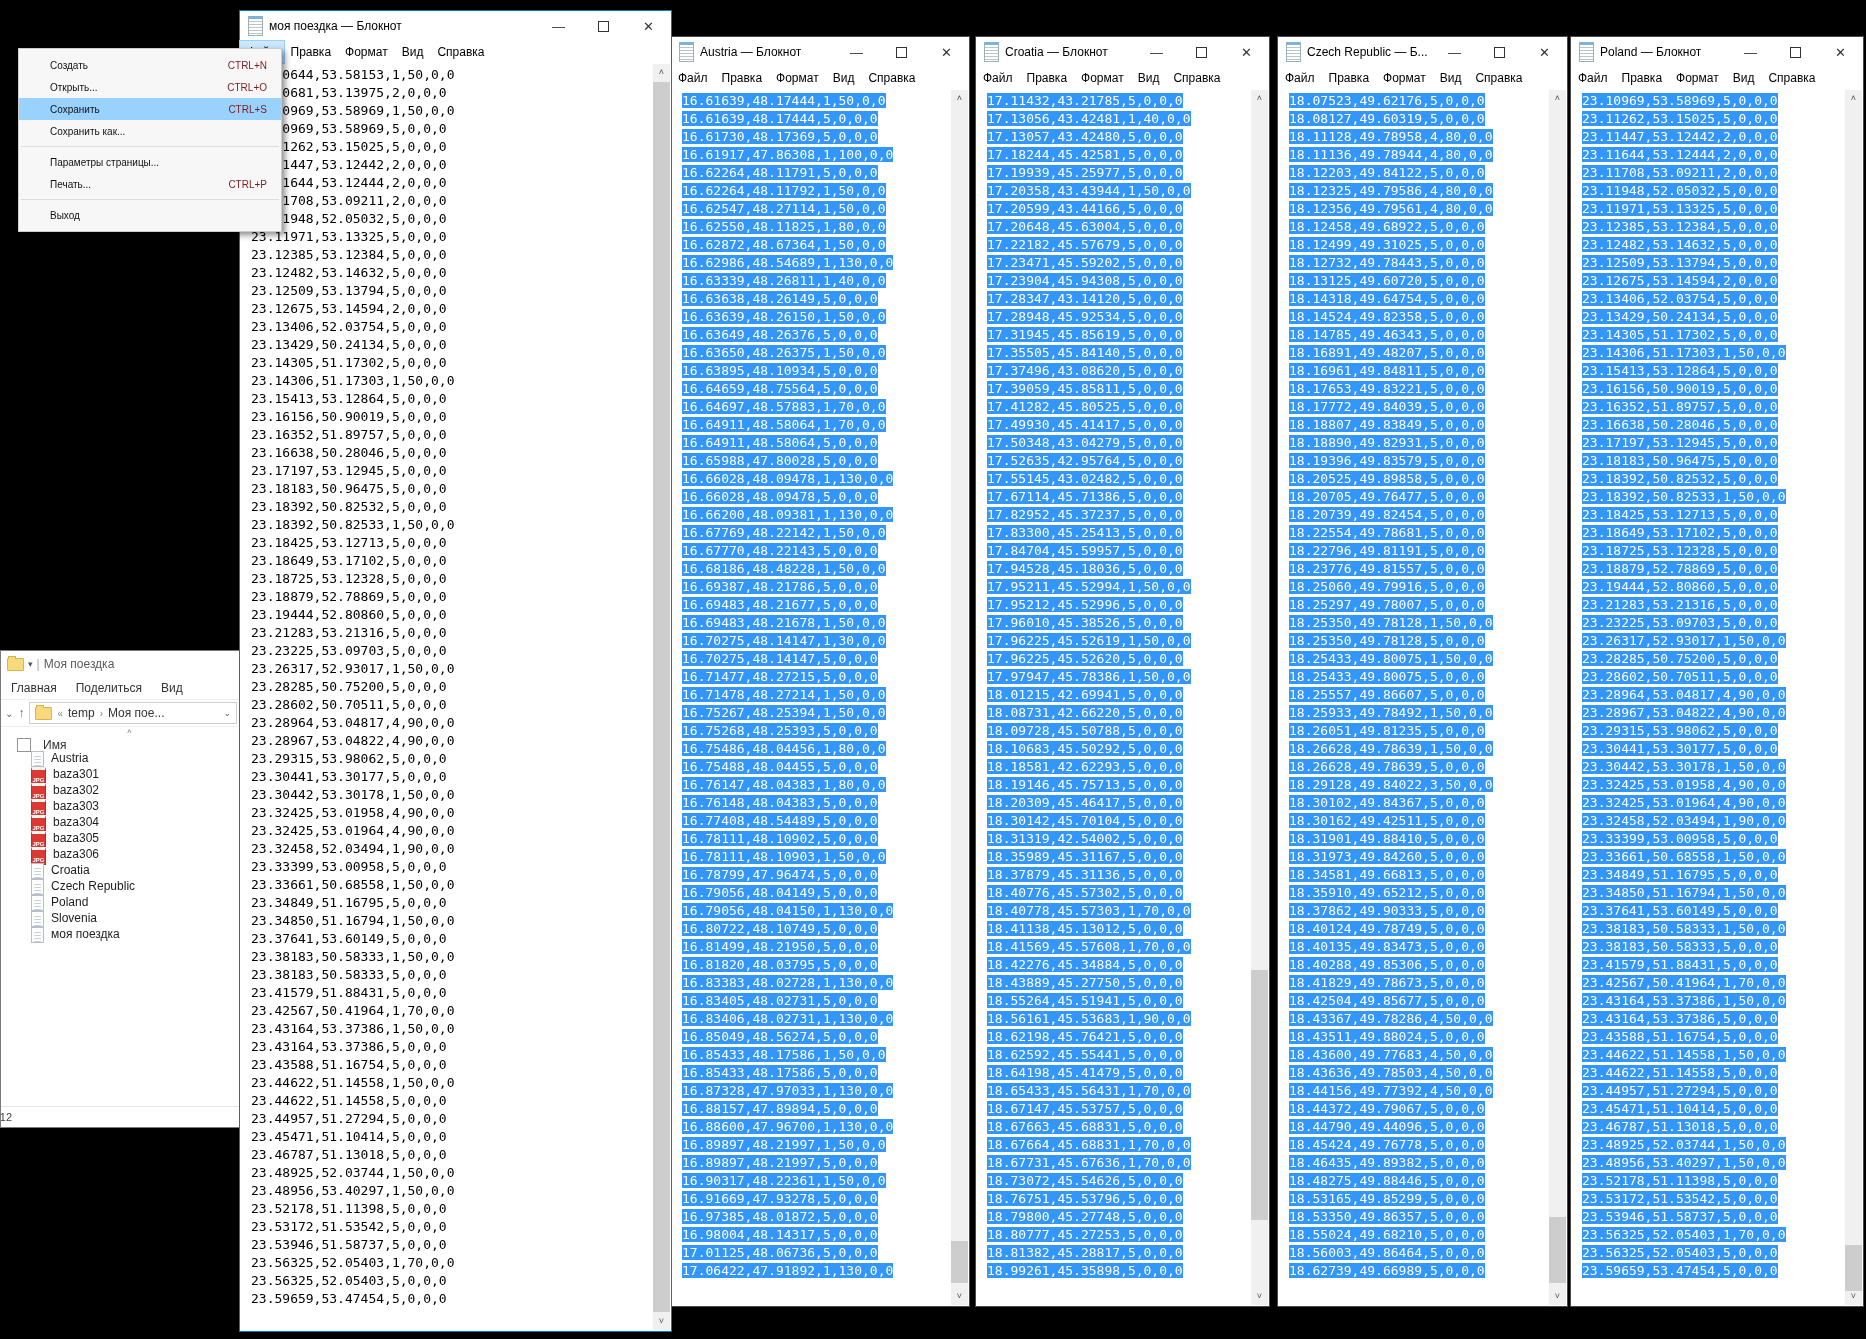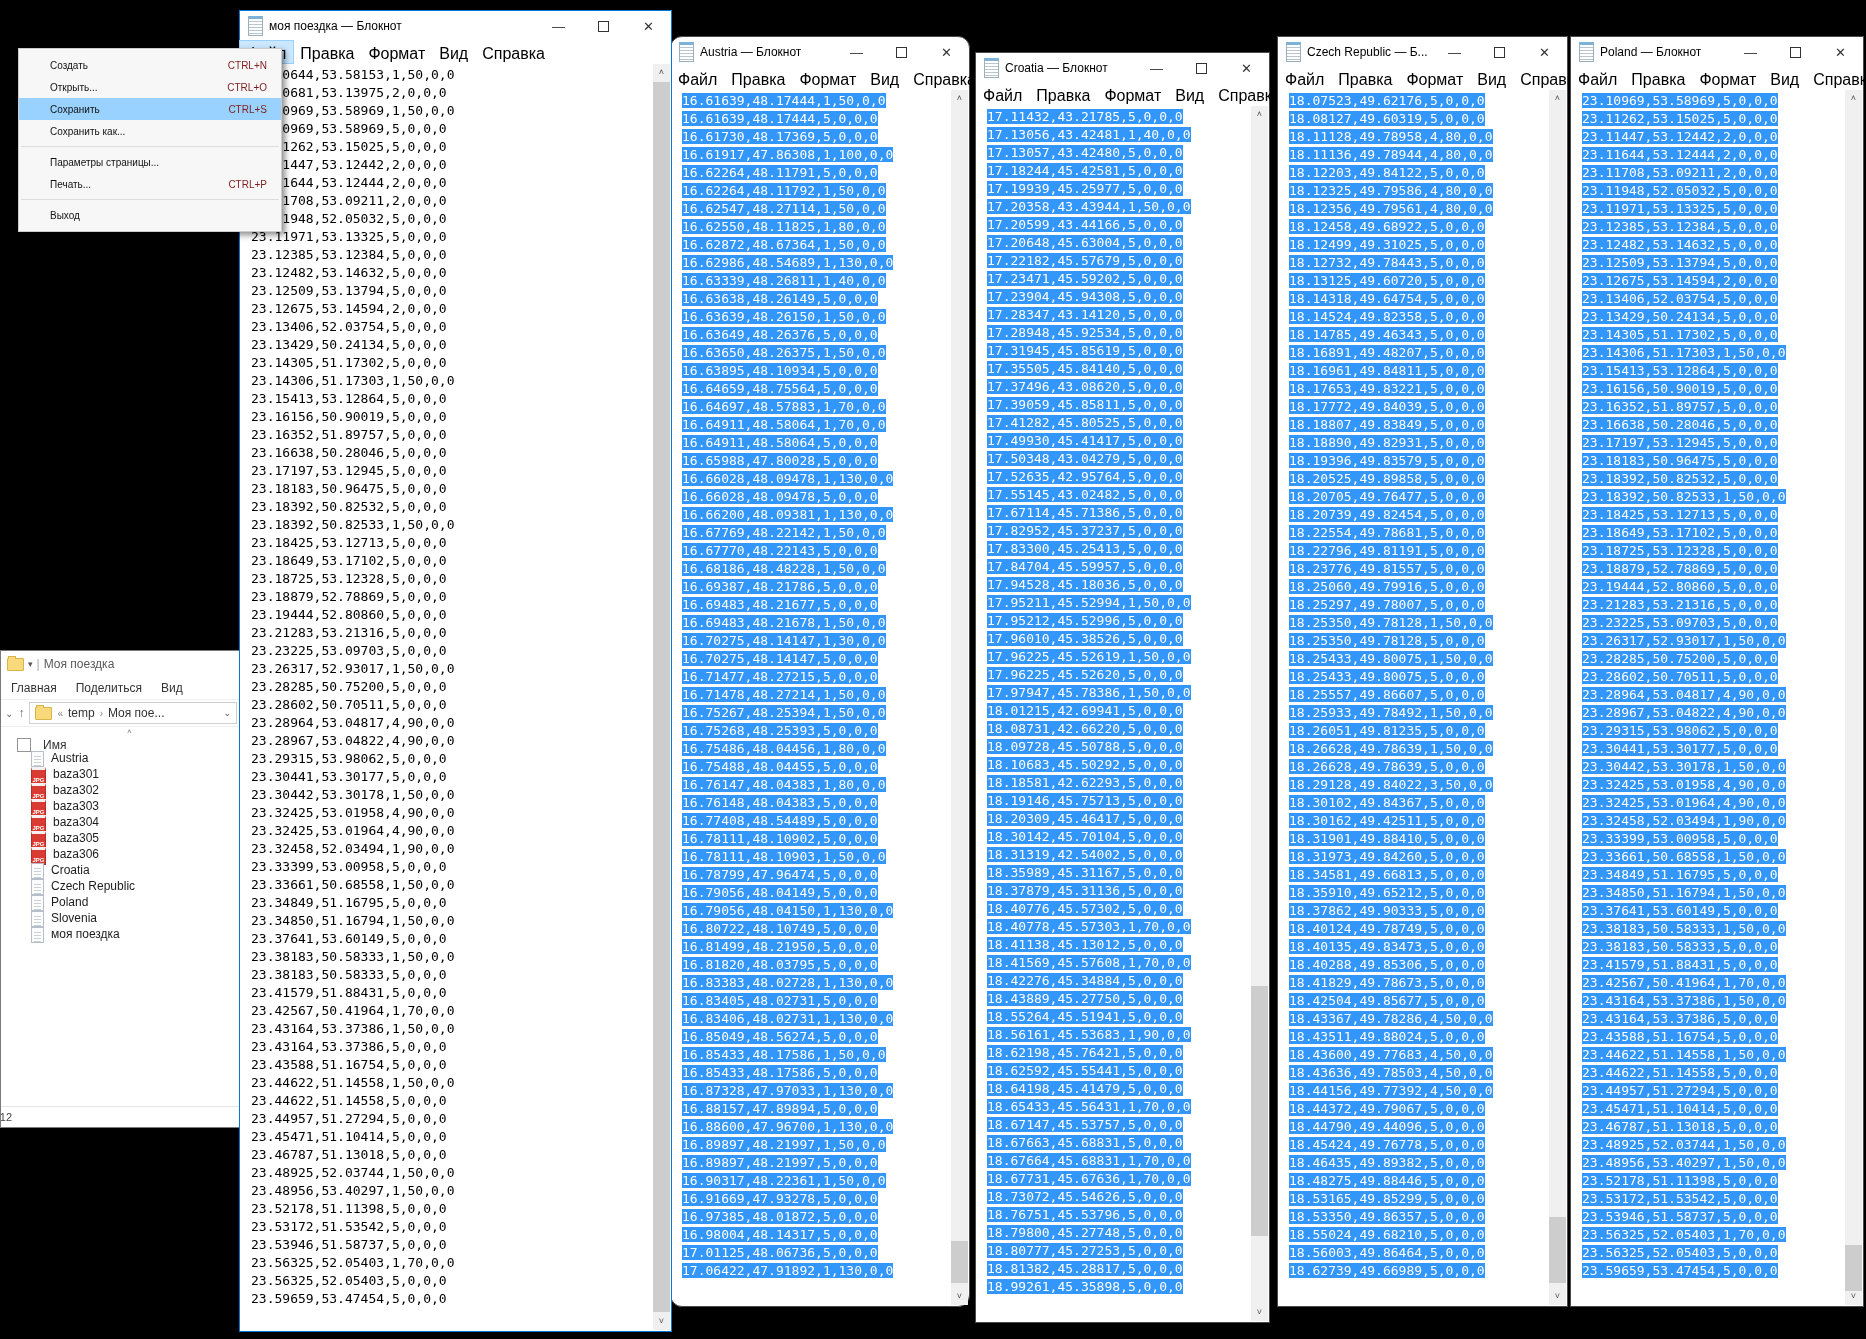--- a/index.html
+++ b/index.html
@@ -10,38 +10,38 @@
   .win{position:absolute;background:#fff;box-sizing:border-box;}
   .np{border:1px solid #4a4a4a;}
   .np.active{border:1px solid #0078d7;}
   .titlebar{height:30px;display:flex;align-items:center;padding-left:8px;font-size:12px;color:#000;position:relative;white-space:nowrap;}
   .title-text{overflow:hidden;text-overflow:ellipsis;max-width:62%;}
   .controls{position:absolute;right:0;top:0;height:30px;display:flex;}
   .ctrl{width:45px;height:30px;display:flex;align-items:center;justify-content:center;color:#333;font-size:13px;}
   .ctrl .box{width:9px;height:9px;border:1px solid #333;display:inline-block;}
   .i-np{width:13px;height:16px;background:#fff;border:1px solid #9ab0bd;border-top:3px solid #7fb2d9;margin-right:6px;flex:none;
         background-image:repeating-linear-gradient(#fff 0 2px,#b9c6cf 2px 3px);}
-  .menubar{height:22px;display:flex;align-items:stretch;font-size:16px;color:#000;}
+  .menubar{height:22px;display:flex;align-items:stretch;font-size:12px;color:#000;}
   .menubar .mi{padding:4px 7px 0 7px;}
   .menubar .mi.hl{background:#cce8ff;outline:1px solid #99d1ff;}
   .text{position:absolute;left:1px;right:18px;top:53px;bottom:1px;overflow:hidden;
         font-family:"DejaVu Sans Mono",monospace;font-size:13px;line-height:18px;
         padding:2px 0 0 10px;white-space:pre;color:#000;cursor:text;}
   .line{height:18px;}
   .line .sel{background:#3296fa;color:#fff;}
   .vsb{position:absolute;top:53px;right:1px;bottom:1px;width:17px;background:#f0f0f0;}
   .sb-btn{position:absolute;left:0;width:17px;height:17px;text-align:center;font-size:9px;color:#505050;line-height:17px;}
   .sb-up{top:0;}
   .sb-down{bottom:0;}
   .sb-thumb{position:absolute;left:0;width:17px;background:#cdcdcd;}
 
   
   #main{left:239px;top:10px;width:433px;height:1322px;z-index:3;}
-  #austria{left:670px;top:36px;width:300px;height:1271px;z-index:2;border-radius:12px;}
-  #croatia{left:975px;top:36px;width:295px;height:1271px;z-index:2;margin-top:16px;}
+  #austria{left:670px;top:36px;width:300px;height:1271px;z-index:2;}
+  #croatia{left:975px;top:36px;width:295px;height:1271px;z-index:2;}
   #czech{left:1277px;top:36px;width:291px;height:1271px;z-index:2;}
   #poland{left:1570px;top:36px;width:294px;height:1271px;z-index:2;}
   #main .sb-thumb{top:18px;bottom:18px;}
   #austria .sb-thumb{bottom:22px;height:42px;}
   #croatia .sb-thumb{bottom:85px;height:250px;}
   #czech .sb-thumb{bottom:22px;height:66px;}
   #poland .sb-thumb{bottom:14px;height:46px;}
 
   
   #filemenu{position:absolute;left:18px;top:48px;width:262px;z-index:10;background:#f7f7f7;

